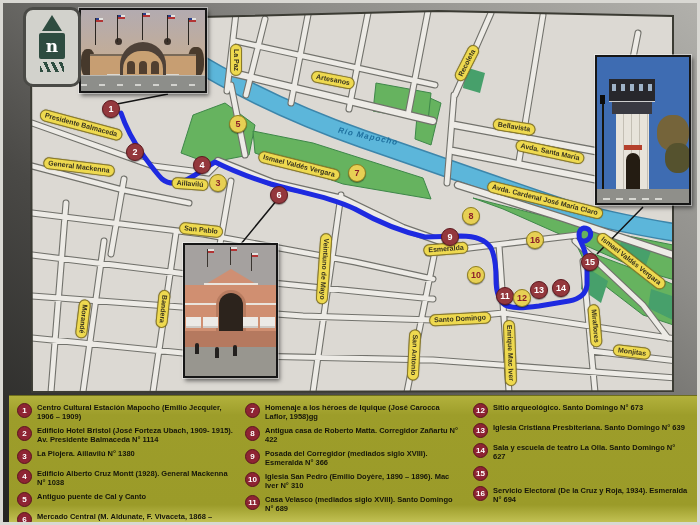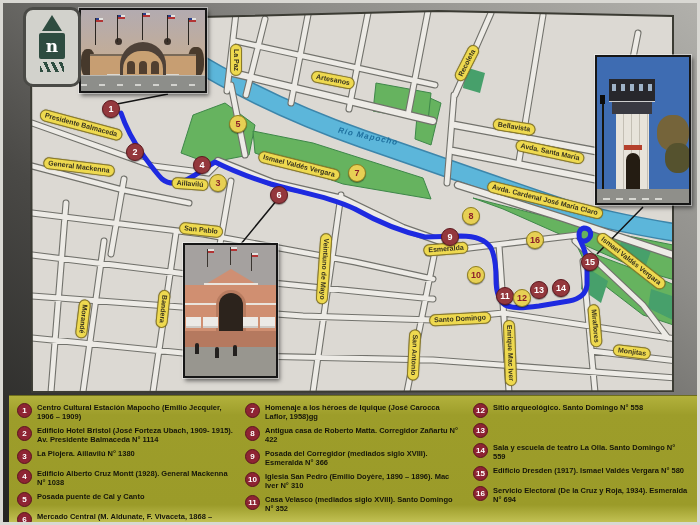--- a/index.html
+++ b/index.html
@@ -297,21 +297,21 @@
         <div class="leg-item">
           <div class="leg-num">3</div>
           <div class="leg-txt">La Piojera. Aillavilú N° 1380</div>
         </div>
         <div class="leg-item">
           <div class="leg-num">4</div>
           <div class="leg-txt">Edificio Alberto Cruz Montt (1928). General Mackenna N° 1038</div>
         </div>
         <div class="leg-item">
           <div class="leg-num">5</div>
-          <div class="leg-txt">Posada puente de Cal y Canto</div>
+          <div class="leg-txt">Antiguo puente de Cal y Canto</div>
         </div>
         <div class="leg-item">
           <div class="leg-num">6</div>
           <div class="leg-txt">Mercado Central (M. Aldunate, F. Vivaceta, 1868 – 1872)</div>
         </div>
       </div>
     <div class="leg-col">
 
     <div class="leg-item">
           <div class="leg-num">7</div>
@@ -324,39 +324,39 @@
         <div class="leg-item">
           <div class="leg-num">9</div>
           <div class="leg-txt">Posada del Corregidor (mediados siglo XVIII). Esmeralda N° 366</div>
         </div>
         <div class="leg-item">
           <div class="leg-num">10</div>
           <div class="leg-txt">Iglesia San Pedro (Emilio Doyère, 1890 – 1896). Mac Iver N° 310</div>
         </div>
         <div class="leg-item">
           <div class="leg-num">11</div>
-          <div class="leg-txt">Casa Velasco (mediados siglo XVIII). Santo Domingo N° 352</div>
+          <div class="leg-txt">Casa Velasco (mediados siglo XVIII). Santo Domingo N° 689</div>
         </div>
       </div>
     <div class="leg-col">
 
     <div class="leg-item">
           <div class="leg-num">12</div>
-          <div class="leg-txt">Sitio arqueológico. Santo Domingo N° 558</div>
+          <div class="leg-txt">Sitio arqueológico. Santo Domingo N° 673</div>
         </div>
         <div class="leg-item">
           <div class="leg-num">13</div>
+          <div class="leg-txt">Iglesia Cristiana Presbiteriana. Santo Domingo N° 639</div>
         </div>
         <div class="leg-item">
           <div class="leg-num">14</div>
-          <div class="leg-txt">Sala y escuela de teatro La Olla. Santo Domingo N° 559</div>
+          <div class="leg-txt">Sala y escuela de teatro La Olla. Santo Domingo N° 627</div>
         </div>
         <div class="leg-item">
           <div class="leg-num">15</div>
-          <div class="leg-txt">Edificio Dresden (1917). Ismael Valdés Vergara N° 580</div>
         </div>
         <div class="leg-item">
           <div class="leg-num">16</div>
           <div class="leg-txt">Servicio Electoral (De la Cruz y Roja, 1934). Esmeralda N° 694</div>
         </div>
       </div>
   </div>
 
 </div>
 

